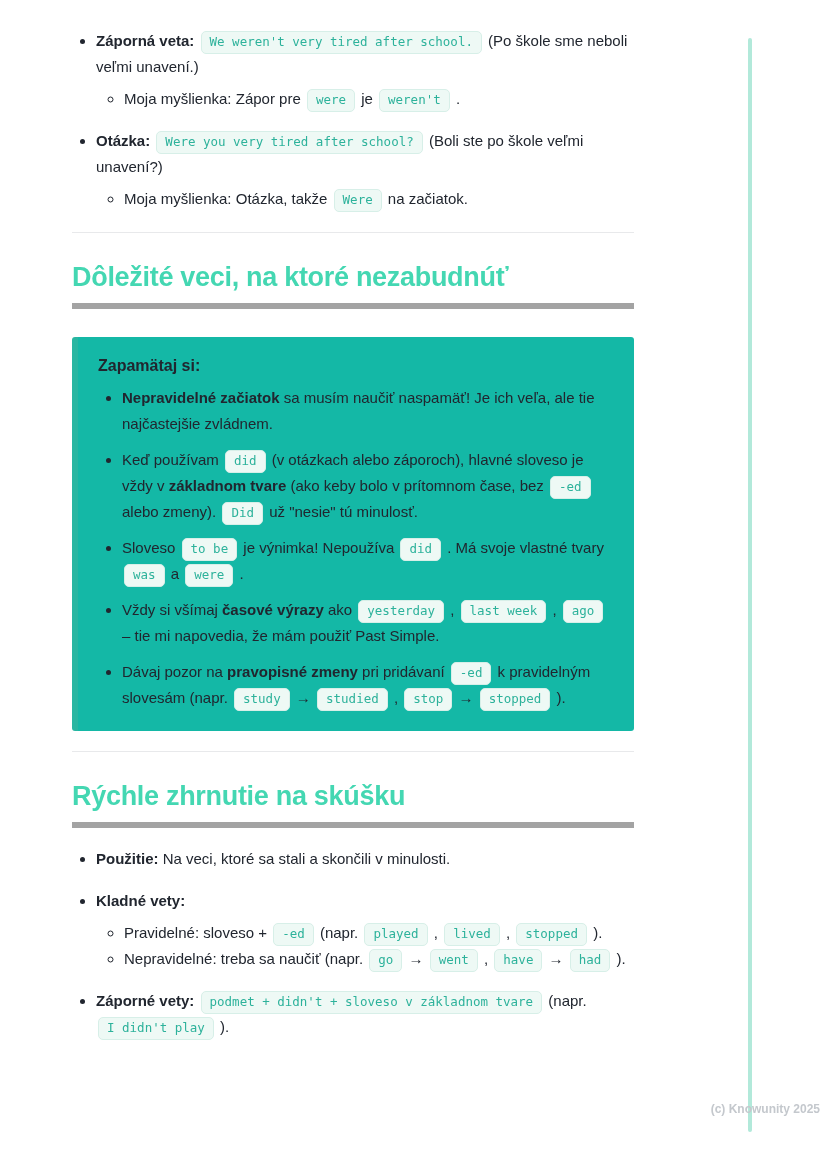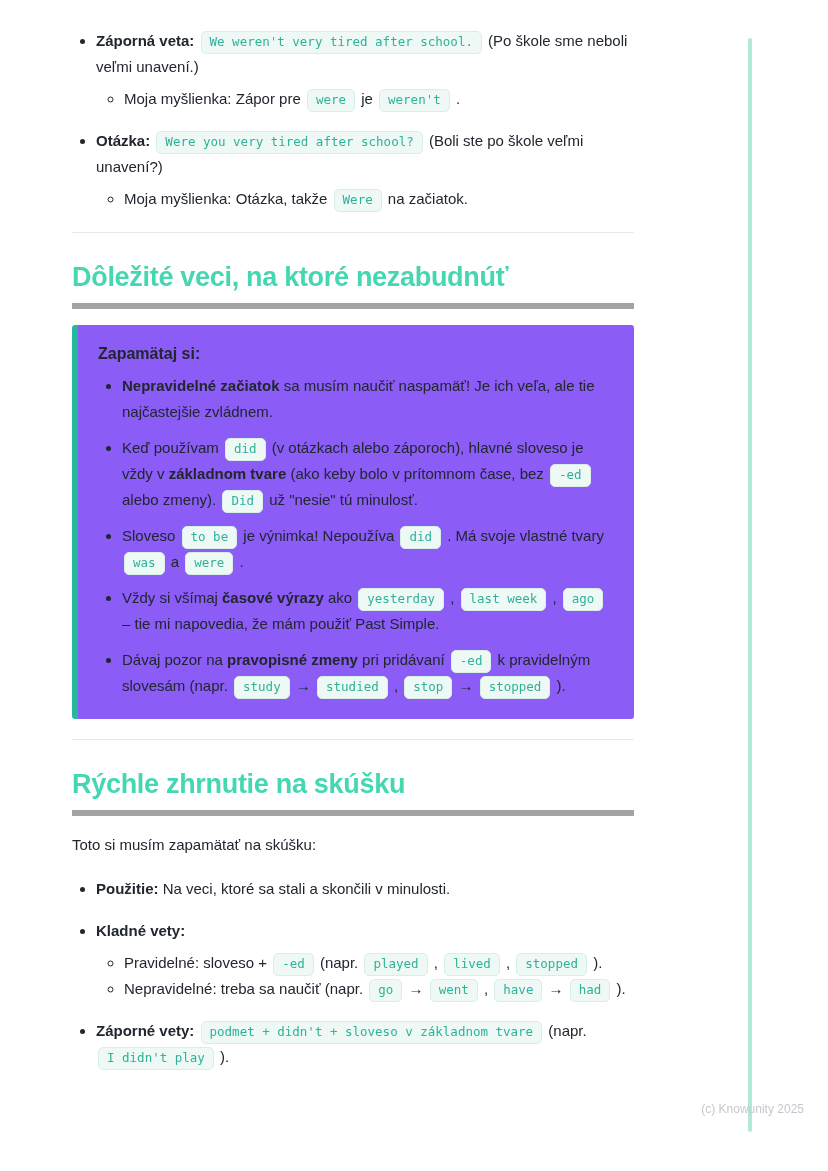--- a/index.html
+++ b/index.html
@@ -26,34 +26,34 @@
   ul.lvl1 > li + li{margin-top:16px;}
   ul.lvl2{list-style:circle;margin-top:6px;padding-left:28px;}
   ul.lvl2 > li + li{}
   hr.divider{border:none;border-top:1px solid #e8e9eb;margin:20px 0 0 0;}
   h2.section-heading{
     margin:28px 0 0 0;padding:0 0 10px 0;
     font-size:27px;line-height:32px;font-weight:700;letter-spacing:-0.3px;
     color:#44d7b2;border-bottom:6px solid #a3a3a3;
   }
   .callout{
-    margin-top:16px;background:#8b5cf6;border-left:6px solid #29b6a1;
+    margin-top:28px;background:#14b8a6;border-left:6px solid #29b6a1;
     border-radius:3px;padding:16px 24px 20px 20px;
   }
   .callout-title{margin:0 0 6px 0;font-size:16px;font-weight:700;}
   .callout ul.lvl1 > li + li{margin-top:10px;}
   p.paragraph{margin:16px 0 0 0;}
   .summary-gap{margin-top:18px;}
   .vline{
     position:absolute;left:748px;top:38px;width:4px;height:1094px;
     background:#b2e9da;border-radius:2px;
   }
   .watermark{
-    position:absolute;top:1102px;right:24px;
-    font-size:12px;color:#c4c8cd;
+    position:absolute;top:1102px;right:8px;
+    font-size:12px;color:#c4c8cd;font-weight:bold;
   }
 </style>
 </head>
 <body>
 
 <div class="content">
     <ul class="lvl1">
       <li><span class="bold">Záporná veta:</span><span> </span><code class="chip">We weren't very tired after school.</code><span> (Po škole sme neboli veľmi unavení.)</span><ul class="lvl2">
           <li><span class="italic">Moja myšlienka:</span><span> Zápor pre </span><code class="chip">were</code><span> je </span><code class="chip">weren't</code><span> .</span></li>
         </ul></li>
@@ -68,21 +68,20 @@
       <ul class="lvl1">
         <li><span class="bold">Nepravidelné začiatok</span><span> sa musím naučiť naspamäť! Je ich veľa, ale tie najčastejšie zvládnem.</span></li>
         <li><span>Keď používam </span><code class="chip">did</code><span> (v otázkach alebo záporoch), hlavné sloveso je vždy v </span><span class="bold">základnom tvare</span><span> (ako keby bolo v prítomnom čase, bez </span><code class="chip">-ed</code><span> alebo zmeny). </span><code class="chip">Did</code><span> už "nesie" tú minulosť.</span></li>
         <li><span>Sloveso </span><code class="chip">to be</code><span> je výnimka! Nepoužíva </span><code class="chip">did</code><span> . Má svoje vlastné tvary </span><code class="chip">was</code><span> a </span><code class="chip">were</code><span> .</span></li>
         <li><span>Vždy si všímaj </span><span class="bold">časové výrazy</span><span> ako </span><code class="chip">yesterday</code><span> , </span><code class="chip">last week</code><span> , </span><code class="chip">ago</code><span> – tie mi napovedia, že mám použiť Past Simple.</span></li>
         <li><span>Dávaj pozor na </span><span class="bold">pravopisné zmeny</span><span> pri pridávaní </span><code class="chip">-ed</code><span> k pravidelným slovesám (napr. </span><code class="chip">study</code><span> → </span><code class="chip">studied</code><span> , </span><code class="chip">stop</code><span> → </span><code class="chip">stopped</code><span> ).</span></li>
       </ul>
     </div>
     <hr class="divider">
     <h2 class="section-heading">Rýchle zhrnutie na skúšku</h2>
-    <p class="paragraph"><span>Toto si musím zapamätať na skúšku:</span></p>
     <ul class="lvl1 summary-gap">
       <li><span class="bold">Použitie:</span><span> Na veci, ktoré sa stali a skončili v minulosti.</span></li>
       <li><span class="bold">Kladné vety:</span><ul class="lvl2">
           <li><span>Pravidelné: sloveso + </span><code class="chip">-ed</code><span> (napr. </span><code class="chip">played</code><span> , </span><code class="chip">lived</code><span> , </span><code class="chip">stopped</code><span> ).</span></li>
           <li><span>Nepravidelné: treba sa naučiť (napr. </span><code class="chip">go</code><span> → </span><code class="chip">went</code><span> , </span><code class="chip">have</code><span> → </span><code class="chip">had</code><span> ).</span></li>
         </ul></li>
       <li><span class="bold">Záporné vety:</span><span> </span><code class="chip">podmet + didn't + sloveso v základnom tvare</code><span> (napr. </span><code class="chip">I didn't play</code><span> ).</span></li>
     </ul>
   </div>
 <div class="vline"></div>

